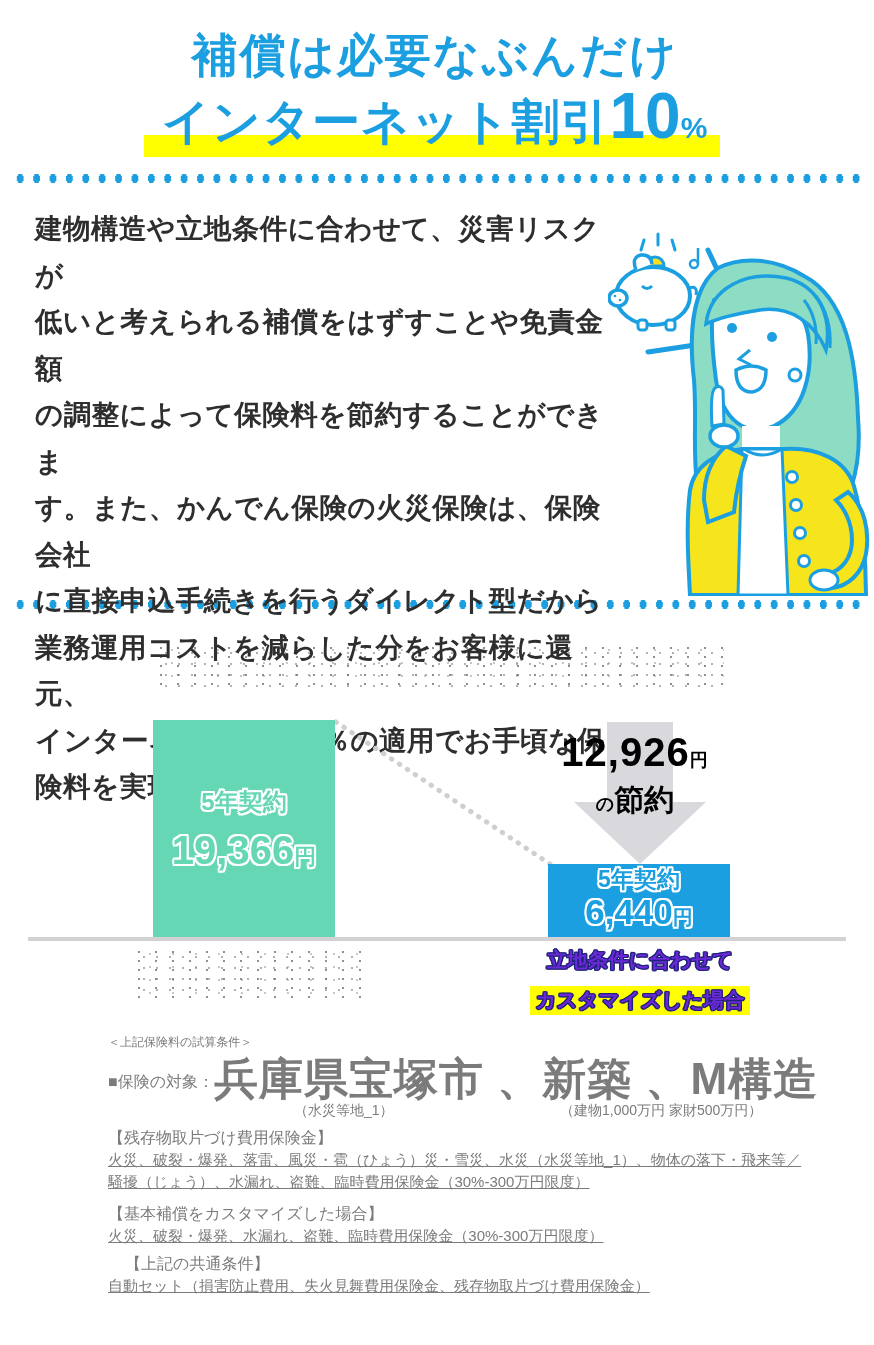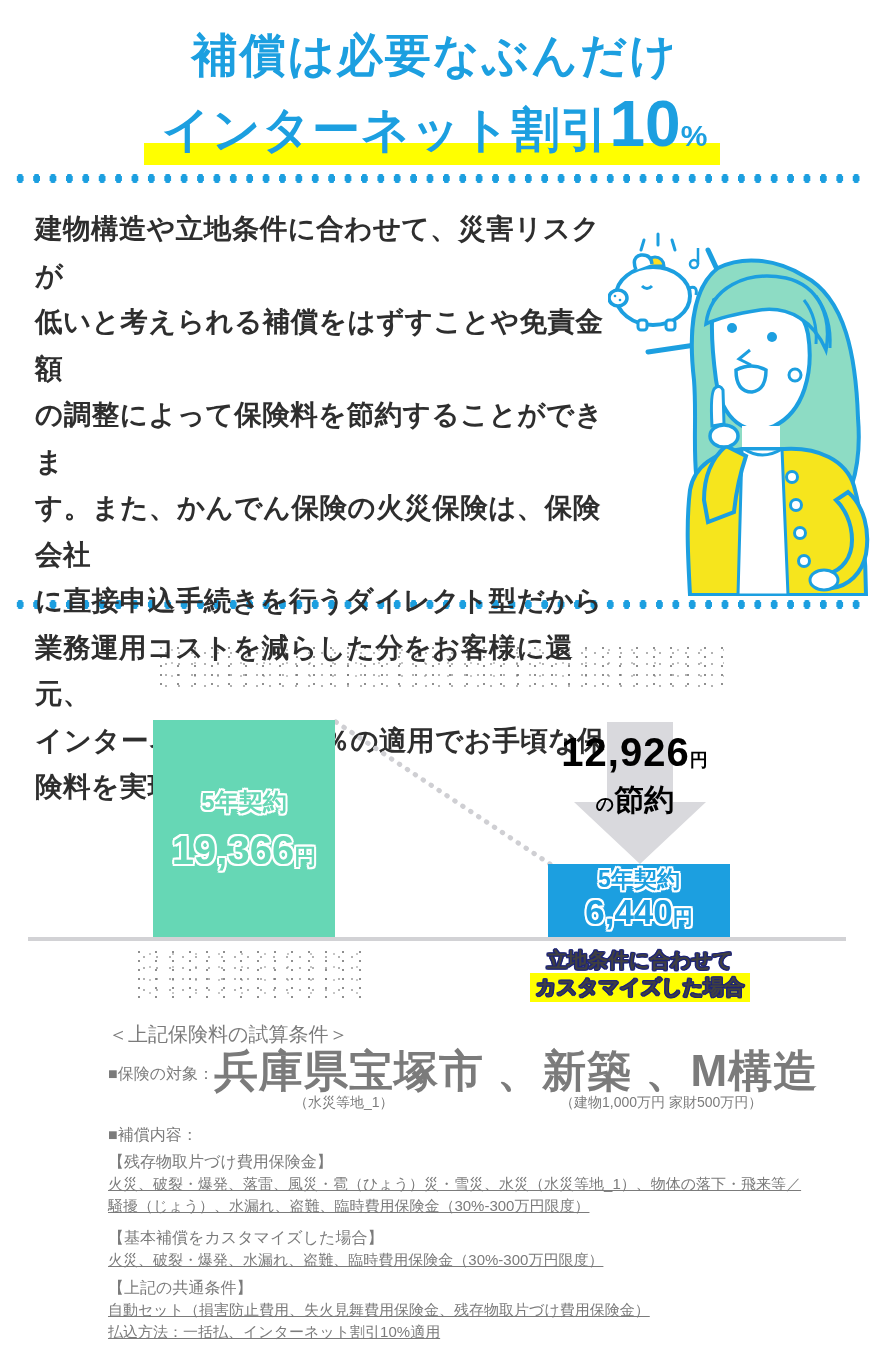--- a/index.html
+++ b/index.html
@@ -2,21 +2,21 @@
 <html><head>
 <meta charset="utf-8">
 <style>
   html,body{margin:0;padding:0;background:#fff;}
   #root{position:relative;width:874px;height:1345px;background:#ffffff;overflow:hidden;
         font-family:"Liberation Sans",sans-serif;}
   
   .title{position:absolute;top:30px;left:0;width:870px;text-align:center;color:#1c9fe0;
          font-weight:900;line-height:1.1;}
   .title-l1{font-size:46px;letter-spacing:2px;}
-  .title-l2{position:relative;display:inline-block;margin-top:8px;font-size:48px;letter-spacing:1px;}
+  .title-l2{position:relative;display:inline-block;font-size:48px;letter-spacing:1px;}
   .title-l2 .num{font-size:64px;letter-spacing:0;}
   .title-l2 .pct{font-size:30px;font-weight:900;}
   .t2band{position:absolute;left:-18px;right:-12px;bottom:-6px;height:22px;background:#ffff00;z-index:0;}
   .t2txt{position:relative;z-index:1;}
   
   .dotrow{position:absolute;left:12px;right:14px;height:13px;
           background-image:radial-gradient(ellipse 3.4px 5px at 50% 50%, #1c9fe0 97%, rgba(0,0,0,0) 100%);
           background-size:16.4px 13px;background-repeat:repeat-x;}
   
   .para{position:absolute;left:35px;top:206px;width:580px;font-size:27.5px;line-height:46.5px;
@@ -44,37 +44,37 @@
   .bar-custom .amount{font-size:35px;line-height:38px;}
   .bar-custom .yen{font-size:20px;}
   .savings{position:absolute;left:535px;top:730px;width:200px;text-align:center;z-index:3;
            color:#000000;font-weight:900;}
   .savings .amount{font-size:40px;line-height:44px;letter-spacing:1px;}
   .savings .yen{font-size:18px;}
   .savings .particle{font-size:18px;}
   .savings .word{font-size:30px;line-height:36px;}
   .baseline{position:absolute;left:28px;top:937px;width:818px;height:4px;background:#d2d2d5;z-index:2;}
   .label-custom{position:absolute;left:520px;top:947px;width:240px;text-align:center;z-index:2;
-        color:#404040;font-weight:900;font-size:20.5px;line-height:25px;
+        color:#6d28d9;font-weight:900;font-size:20.5px;line-height:25px;
         text-shadow:1.4px 0 #1e2478,-1.4px 0 #1e2478,0 1.4px #1e2478,0 -1.4px #1e2478,
         1px 1px #1e2478,-1px 1px #1e2478,1px -1px #1e2478,-1px -1px #1e2478;}
-  .label-custom .hl{display:inline-block;background:#ffff00;padding:1px 6px 3px 6px;margin-top:1px;}
+  .label-custom .hl{display:inline-block;background:#ffff00;padding:1px 6px 3px 6px;margin-top:14px;}
   
   .cond{position:absolute;left:108px;top:1024px;width:700px;color:#7b7b7b;}
-  .c-head{font-size:20px;line-height:20px;}
+  .c-head{font-size:12px;line-height:20px;margin-top:8px;}
   .c-target{display:flex;align-items:flex-end;margin-top:6px;}
   .c-target .lbl{font-size:16px;padding-bottom:7px;white-space:nowrap;}
   .c-target .val{font-size:44px;line-height:42px;font-weight:700;letter-spacing:1px;white-space:nowrap;}
   .c-notes{position:relative;height:22px;font-size:14px;}
   .c-notes .n1{position:absolute;left:186px;top:2px;}
   .c-notes .n2{position:absolute;left:452px;top:2px;}
   .c-cov{margin-top:10px;font-size:16px;line-height:22px;}
   .c-gh{font-size:16px;line-height:22px;}
   .c-line{font-size:15px;line-height:22px;text-decoration:underline;}
-  .mt5{margin-top:5px;} .mt10{margin-top:10px;} .mt6{margin-top:6px;}
+  .mt5{margin-top:5px;} .mt10{margin-top:10px;} .mt6{margin-top:6px;margin-left:17px;}
 </style>
 </head>
 <body>
 
 <div id="root">
 
   <div class="title">
     <div class="title-l1">補償は必要なぶんだけ</div>
     <div class="title-l2">
       <span class="t2band"></span>
@@ -182,24 +182,22 @@
   <div class="cond">
     <div class="c-head">＜上記保険料の試算条件＞</div>
     <div class="c-target">
       <span class="lbl">■保険の対象：</span>
       <span class="val">兵庫県宝塚市 、新築 、M構造</span>
     </div>
     <div class="c-notes">
       <span class="n1">（水災等地_1）</span>
       <span class="n2">（建物1,000万円 家財500万円）</span>
     </div>
-    <div class="c-cov">■補償内容：</div>
     <div class="c-gh mt5">【残存物取片づけ費用保険金】</div>
     <div class="c-line">火災、破裂・爆発、落雷、風災・雹（ひょう）災・雪災、水災（水災等地_1）、物体の落下・飛来等／</div>
     <div class="c-line">騒擾（じょう）、水漏れ、盗難、臨時費用保険金（30%-300万円限度）</div>
     <div class="c-gh mt10">【基本補償をカスタマイズした場合】</div>
     <div class="c-line">火災、破裂・爆発、水漏れ、盗難、臨時費用保険金（30%-300万円限度）</div>
     <div class="c-gh mt6">【上記の共通条件】</div>
     <div class="c-line">自動セット（損害防止費用、失火見舞費用保険金、残存物取片づけ費用保険金）</div>
-    <div class="c-line">払込方法：一括払、インターネット割引10%適用</div>
   </div>
 
 </div>
 
 </body></html>

